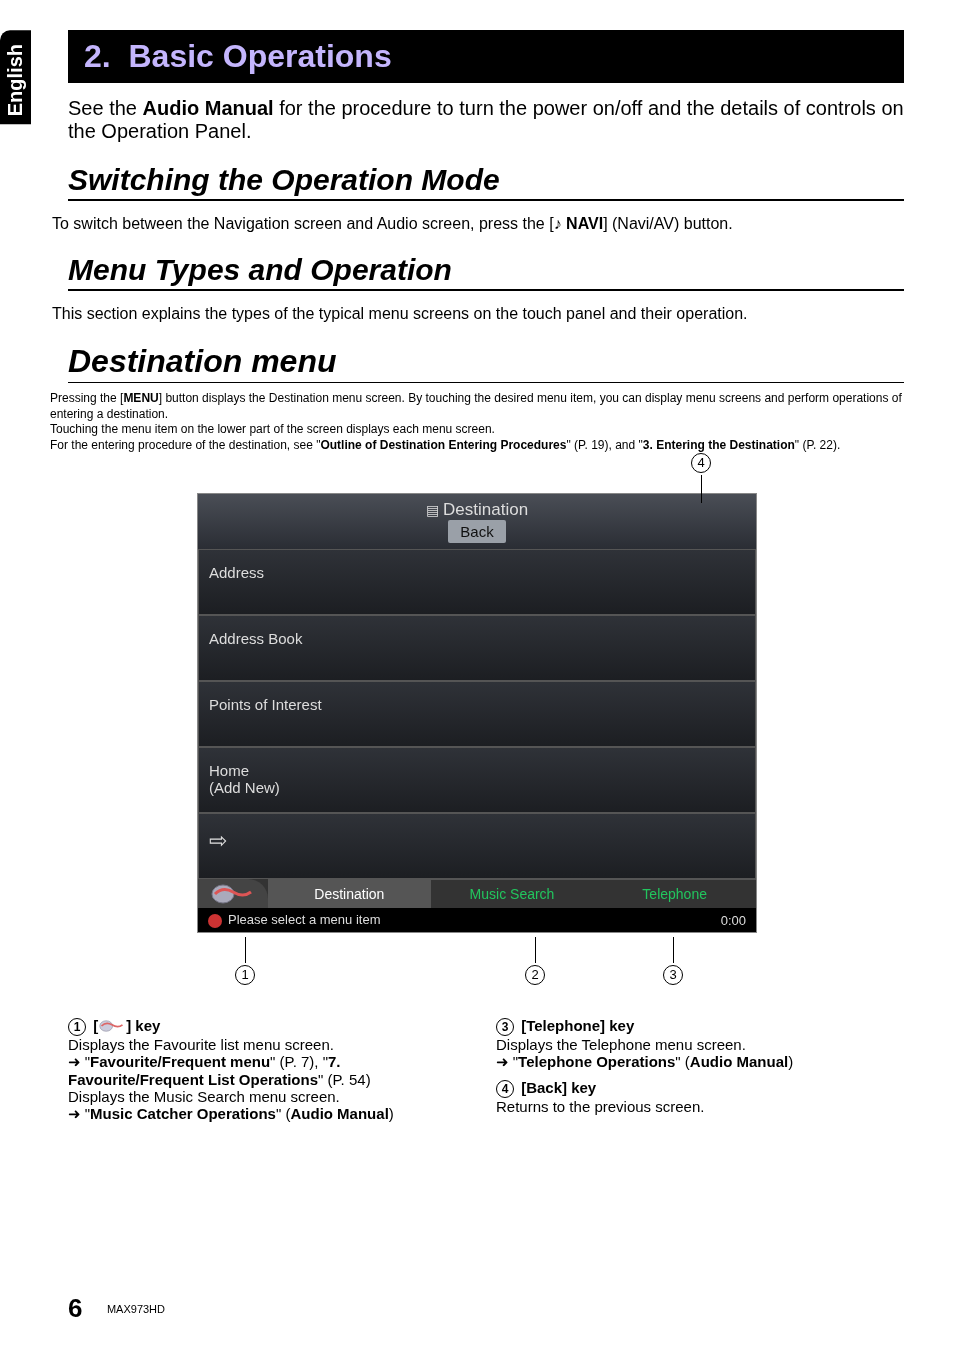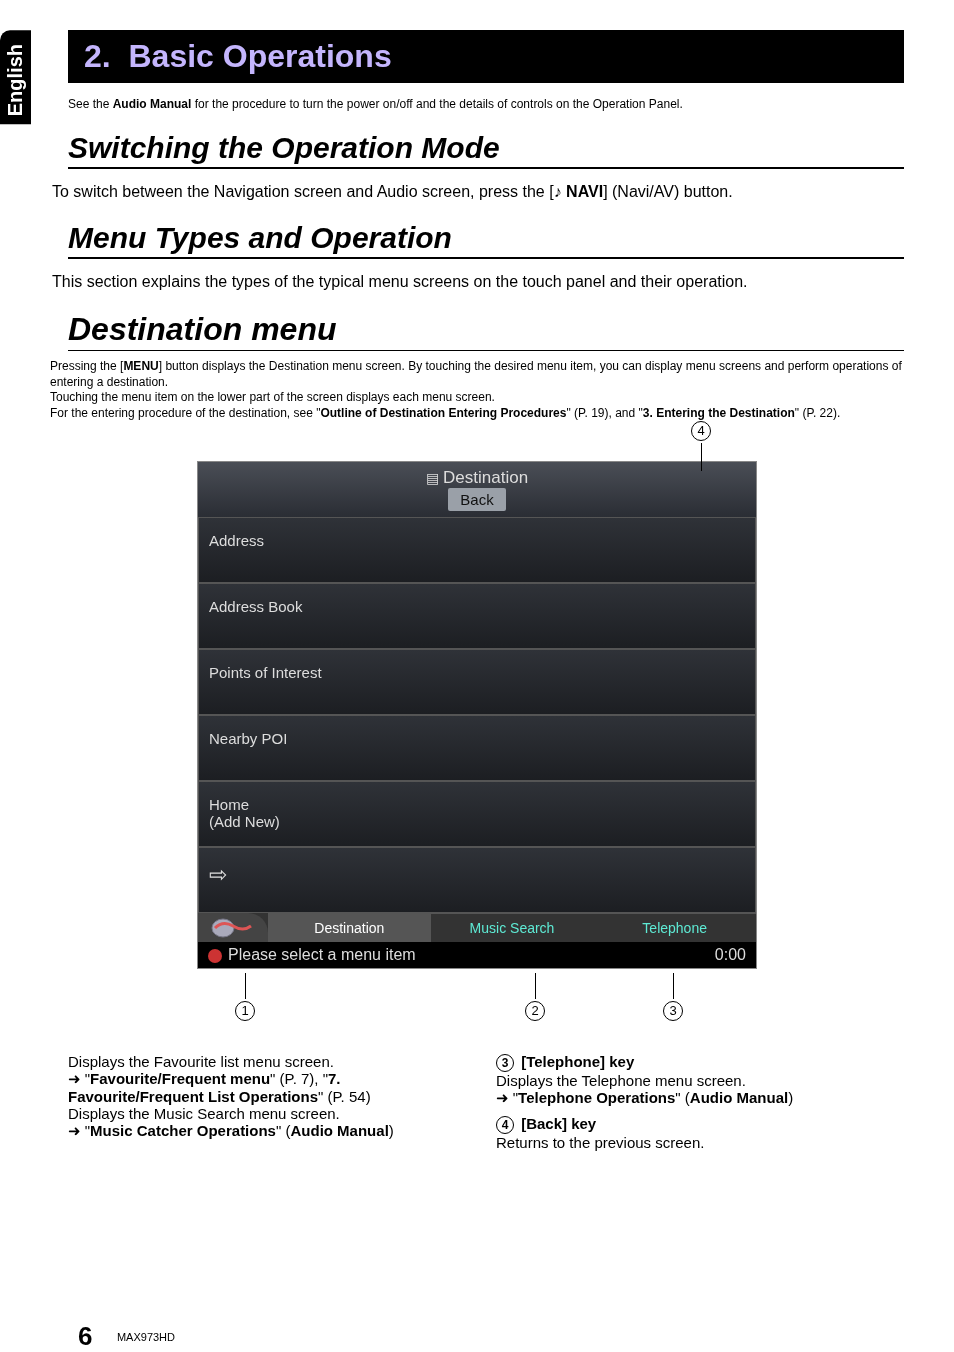--- a/index.html
+++ b/index.html
@@ -28,21 +28,21 @@
   }
   .chapter-bar {
     background: #000;
     color: #c4b5fd;
     font-size: 32px;
     font-weight: bold;
     padding: 8px 16px;
     margin-left: 18px;
     margin-bottom: 14px;
   }
-  .intro { font-size: 12px; margin-left: 18px; margin-bottom: 15px; }
+  .intro { font-size: 20px; margin-left: 18px; margin-bottom: 15px; }
   h2.section {
     font-size: 30px;
     font-style: italic;
     font-weight: bold;
     border-bottom: 2.5px solid #000;
     margin: 20px 0 14px 18px;
     padding-bottom: 2px;
   }
   .para { font-size: 16px; margin-left: 2px; margin-bottom: 20px; }
   h3.subsection {
@@ -70,33 +70,33 @@
     flex-direction: column;
   }
   .dest-title .back { background: #9aa0a8; color:#111; padding:3px 12px; border-radius:2px; font-size:15px;}
   .grid { display:grid; grid-template-columns: repeat(1,1fr); }
   .cell {
     border: 1px solid #555; padding: 14px 10px; font-size:15px; min-height:66px;
     background: linear-gradient(#2f3238,#1c1e22);
   }
   .arrow-cell { font-size: 22px; }
   .bottom-tabs { display:flex; background:#333; }
-  .bottom-tabs .tab { flex:1; text-align:center; font-size:14px; color:#5eead4; padding:6px 0; border-top:1px solid #555;}
+  .bottom-tabs .tab { flex:1; text-align:center; font-size:14px; color:#22c55e; padding:6px 0; border-top:1px solid #555;}
   .bottom-tabs .fav { flex:0 0 70px; background:#444; border-top-right-radius:20px; display:flex; align-items:center; justify-content:center;}
-  .status-row { display:flex; justify-content:space-between; align-items:center; background:#000; padding:4px 10px; font-size:16px;}
+  .status-row { display:flex; justify-content:space-between; align-items:center; background:#000; padding:4px 10px; font-size:13px;}
   .status-row .info-icon { display:inline-block; width:14px; height:14px; border-radius:50%; background:#c33; margin-right:6px; vertical-align:middle;}
   .bottom-callouts { position:relative; height:50px; margin-top:4px;}
   .bc { position:absolute; text-align:center;}
   .bc .line { width:1px; height:26px; background:#000; margin:0 auto 2px;}
   .two-col { display:flex; gap:20px; margin-left:18px; margin-top:6px; font-size:15px;}
   .col { flex:1; }
   .keyhead { font-weight:bold; }
   .circ { display:inline-block; width:18px; height:18px; border:1.5px solid #000; border-radius:50%; text-align:center; font-size:12px; line-height:16px; margin-right:3px; vertical-align:middle;}
   .ref-arrow::before { content:"➜ "; }
-  .footer { position:relative; margin-top:170px; margin-left:28px; }
+  .footer { position:relative; margin-top:170px; margin-left:18px; }
   .footer .pn { font-size:26px; font-weight:bold; }
   .footer .model { font-size:11px; margin-left:20px; vertical-align:4px;}
   .music-note::before { content:"♪ "; }
   .fav-svg { width:44px; height:24px; }
 </style>
 </head>
 <body>
 
 <div class="lang-tab">English</div>
 
@@ -134,21 +134,20 @@
     <div class="dest-title">
       <span>
         <span style="font-size:14px;">▤ </span><span>Destination</span>
       </span>
       <span class="back">Back</span>
     </div>
     <div class="grid">
       <div class="cell">Address</div>
       <div class="cell">Address Book</div>
       <div class="cell">Points of Interest</div>
-      <div class="cell">Nearby POI</div>
       <div class="cell" style="white-space:pre-line">Home
 (Add New)</div>
       <div class="cell arrow-cell">⇨</div>
     </div>
     <div class="bottom-tabs">
       <div class="fav">
         <svg class="fav-svg" viewBox="0 0 44 24">
           <ellipse cx="12" cy="12" rx="11" ry="9" fill="#aab" stroke="#778" stroke-width="1"></ellipse>
           <path d="M4 12 Q12 4 22 10 Q32 16 40 10" fill="none" stroke="#d55" stroke-width="3"></path>
         </svg>
@@ -165,20 +164,27 @@
 
   <div class="bottom-callouts">
     <div class="bc" style="left:38px;"><div class="line"></div><span class="callout-num">1</span></div>
     <div class="bc" style="left:328px;"><div class="line"></div><span class="callout-num">2</span></div>
     <div class="bc" style="left:466px;"><div class="line"></div><span class="callout-num">3</span></div>
   </div>
 </div>
 
 <div class="two-col">
   <div class="col">
+    <div class="keyhead">
+      <span class="circ">1</span>
+      <span>[</span><svg width="28" height="14" viewBox="0 0 44 24" style="vertical-align:-2px">
+          <ellipse cx="12" cy="12" rx="11" ry="9" fill="#ccd" stroke="#889"></ellipse>
+          <path d="M4 12 Q12 4 22 10 Q32 16 40 10" fill="none" stroke="#d66" stroke-width="3"></path>
+        </svg><span>] key</span>
+    </div>
     <div>Displays the Favourite list menu screen.</div>
     <div class="ref-arrow">
       <span>"</span><b>Favourite/Frequent menu</b><span>" (P. 7), "</span><b>7. Favourite/Frequent List Operations</b><span>" (P. 54)</span>
     </div>
 
     <div>Displays the Music Search menu screen.</div>
     <div class="ref-arrow">
       <span>"</span><b>Music Catcher Operations</b><span>" (</span><b>Audio Manual</b><span>)</span>
     </div>
   </div>

